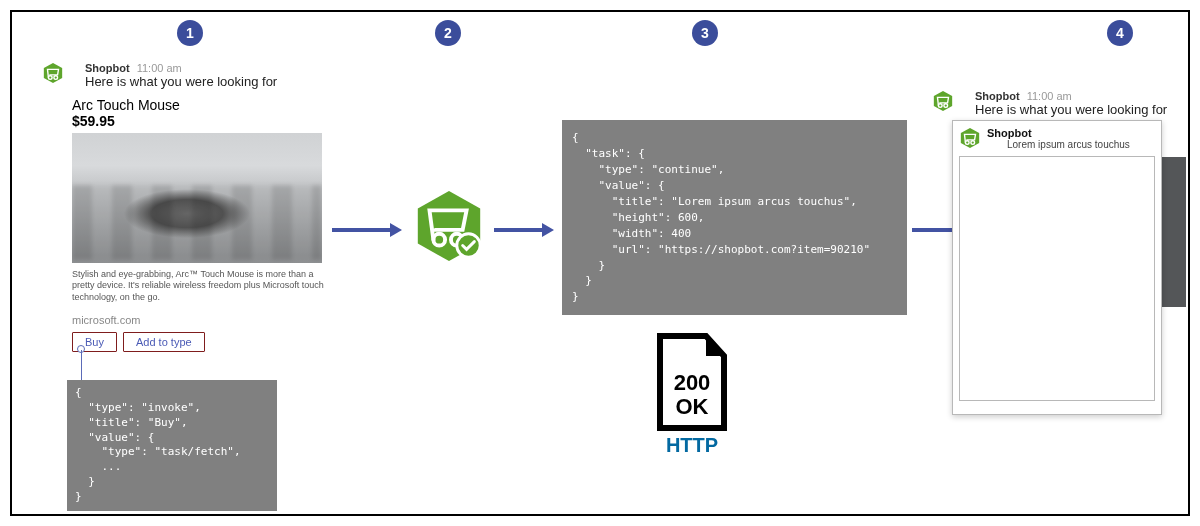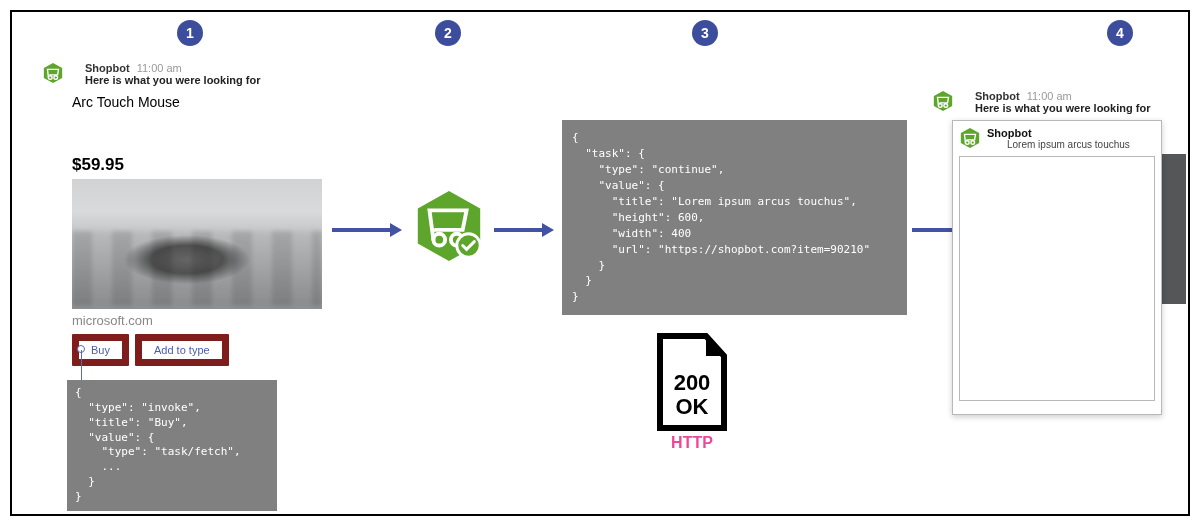--- a/index.html
+++ b/index.html
@@ -47,24 +47,24 @@
   .bot-row { display: flex; gap: 21px; }
   .bot-hex {
     width: 22px; height: 22px;
     position: relative;
     flex-shrink: 0;
   }
   .bot-hex svg { display: block; }
   .bot-meta { font-size: 11px; color: #555; }
   .bot-name { font-weight: 600; color: #333; }
   .bot-time { color: #999; margin-left: 4px; }
-  .bot-msg { color: #222; font-size: 11px; font-weight: bold; }
+  .bot-msg { color: #222; font-size: 13px; }
 
   .prod-title { font-weight: 400; font-size: 14px; margin-top: 8px; margin-left: 30px;}
-  .prod-price { font-weight: 700; font-size: 17px; margin-left: 30px; margin-top: 45px;}
+  .prod-price { font-weight: 700; font-size: 14px; margin-left: 30px;}
 
   .prod-img {
     margin-left: 30px;
     margin-top: 4px;
     width: 250px;
     height: 130px;
     background:
       radial-gradient(ellipse 90px 35px at 46% 62%, #6b6b6b 0%, #555 40%, rgba(0,0,0,0) 70%),
       linear-gradient(180deg, #d0d2d4 0%, #d8dadc 25%, #bfc1c3 45%, #8f9193 100%);
     position: relative;
@@ -78,24 +78,24 @@
     filter: blur(2px);
   }
   .prod-desc {
     margin-left: 30px;
     width: 260px;
     font-size: 9px;
     color: #555;
     margin-top: 6px;
     line-height: 1.25;
   }
-  .prod-domain { margin-left: 30px; font-size: 13px; color: #888; margin-top: 4px; }
+  .prod-domain { margin-left: 30px; font-size: 11px; color: #888; margin-top: 11px; }
   .btn-row { margin-left: 30px; margin-top: 6px; display: flex; gap: 6px; }
   .btn {
-    border: 7px solid #7f1d1d;
+    border: 1px solid #7f1d1d;
     padding: 3px 12px;
     font-size: 11px;
     color: #4a5ab5;
     background: #fff;
     border-radius: 1px;
     cursor: pointer;
   }
 
   .code1 {
     position: absolute;
@@ -154,21 +154,21 @@
 
   
   .http {
     position: absolute;
     left: 600px;
     top: 320px;
     width: 160px;
     text-align: center;
   }
   .http svg { display: block; margin: 0 auto; }
-  .http-label { font-weight: 700; font-size: 16px; margin-top: 2px; color: #ec4899; line-height: 1.1;}
+  .http-label { font-weight: 700; font-size: 20px; margin-top: 2px; color: #0369a1; line-height: 1.1;}
 
   
   .card4 {
     position: absolute;
     left: 920px;
     top: 78px;
     width: 260px;
   }
   .task-module {
     position: absolute;
@@ -218,20 +218,21 @@
         <span class="bot-time">11:00 am</span>
         <div class="bot-msg">Here is what you were looking for</div>
       </div>
     </div>
 
     <div class="prod-title">Arc Touch Mouse</div>
     <div class="prod-price">$59.95</div>
 
     <div class="prod-img"></div>
 
+    <div class="prod-desc">Stylish and eye-grabbing, Arc™ Touch Mouse is more than a pretty device. It's reliable wireless freedom plus Microsoft touch technology, on the go.</div>
     <div class="prod-domain">microsoft.com</div>
 
     <div class="btn-row">
       <button class="btn">Buy</button>
       <button class="btn">Add to type</button>
     </div>
   </div>
 
   <div class="connector-dot"></div>
   <div class="connector-line"></div>

